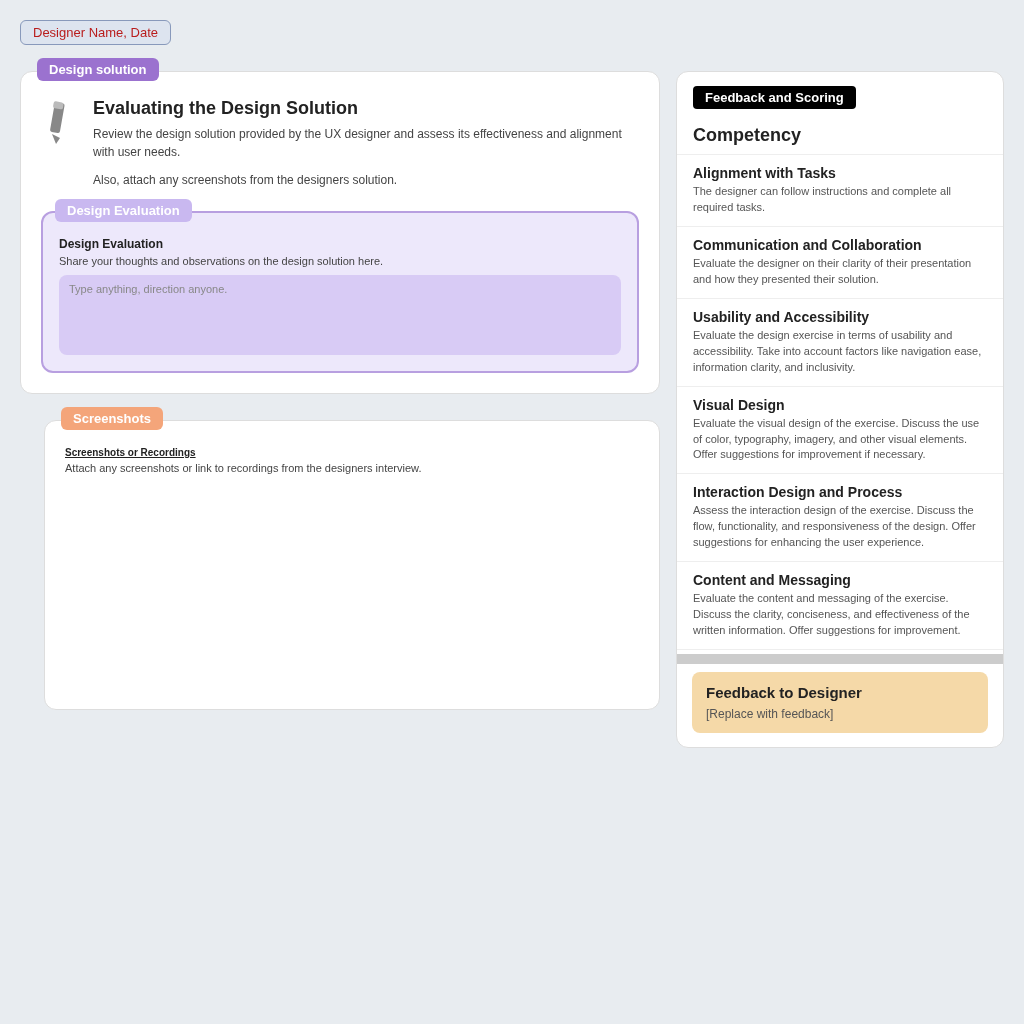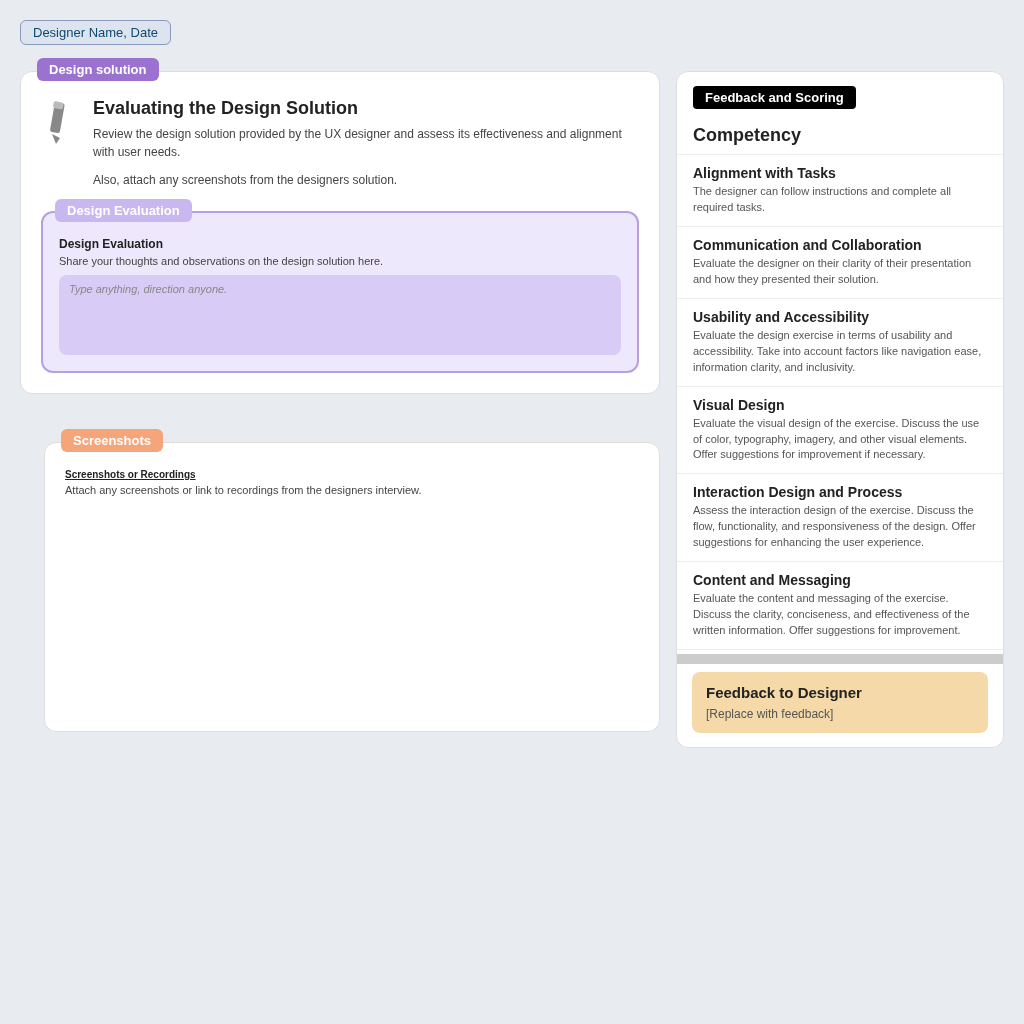--- a/index.html
+++ b/index.html
@@ -20,34 +20,34 @@
       gap: 12px;
     }
     .designer-name-badge {
       display: inline-block;
       background: #dde4ef;
       border: 1.5px solid #8899bb;
       border-radius: 6px;
       padding: 4px 12px;
       font-size: 13px;
       font-weight: 500;
-      color: #0c4a6e;
+      color: #b91c1c;
       align-self: flex-start;
     }
     .main-row {
       display: flex;
       flex-direction: row;
       gap: 16px;
       flex: 1;
     }
     
     .left-col {
       display: flex;
       flex-direction: column;
-      gap: 34px;
+      gap: 12px;
       flex: 0 0 640px;
       max-width: 640px;
     }
     
     .card {
       background: #fff;
       border-radius: 12px;
       border: 1.5px solid #ddd;
       padding: 0;
       position: relative;
@@ -138,21 +138,20 @@
       color: #444;
       margin-bottom: 8px;
     }
     .eval-textarea {
       background: #d8cbf5;
       border-radius: 8px;
       padding: 8px 10px;
       min-height: 80px;
       font-size: 11px;
       color: #888;
-      font-style: italic;
     }
     
     .screenshots-card {
       border: 1.5px solid #ddd;
       background: #fff;
       border-radius: 12px;
       padding: 18px 20px 20px;
       position: relative;
       min-height: 260px;
     }

